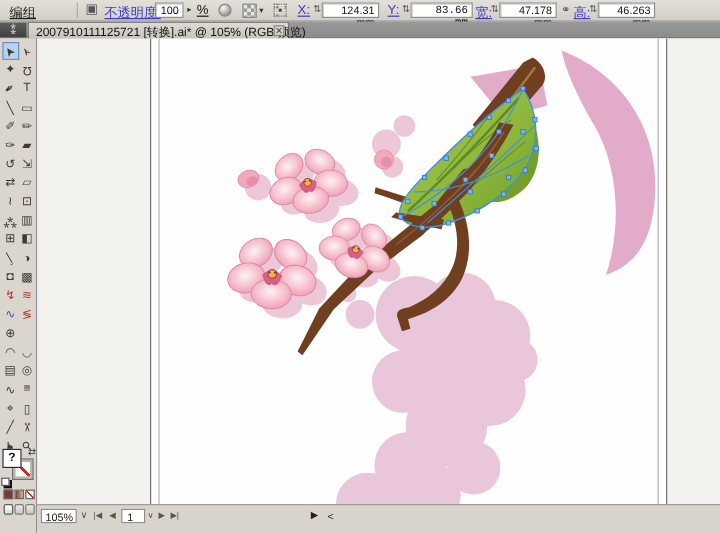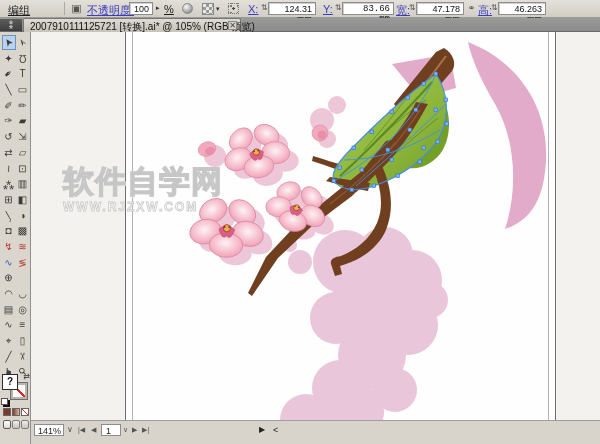--- a/index.html
+++ b/index.html
@@ -386,28 +386,24 @@
         <rect x="408" y="128" width="3.6" height="3.6"></rect>
       <rect x="386" y="148" width="3.6" height="3.6"></rect>
         <rect x="360" y="168" width="3.6" height="3.6"></rect>
       <rect x="414" y="108" width="3.6" height="3.6"></rect>
         <rect x="422" y="146" width="3.6" height="3.6"></rect>
       <rect x="390" y="158" width="3.6" height="3.6"></rect>
         <rect x="434" y="108" width="3.6" height="3.6"></rect>
     </g>
   </svg>
 
-  <div class="wm">
-    <div class="wm-title">软件自学网</div>
-    <div class="wm-url">WWW.RJZXW.COM</div>
-  </div>
 </div>
 
 <div class="sbar">
-  <span class="zbox">141%</span>
+  <span class="zbox">105%</span>
   <span class="g" style="left:36px;">∨</span>
   <span class="g" style="left:47px; top:5px; font-size:7px;">|◀</span>
   <span class="g" style="left:60px; top:5px; font-size:7px;">◀</span>
   <span class="pbox" style="left:70px; width:20px;">1</span>
   <span class="g" style="left:92px; top:5px; font-size:7px;">∨</span>
   <span class="g" style="left:101px; top:5px; font-size:7px;">▶</span>
   <span class="g" style="left:111px; top:5px; font-size:7px;">▶|</span>
   <span class="g" style="left:228px; font-size:8px; color:#222;">▶</span>
   <span class="g" style="left:242px; font-size:9px; color:#222;">&lt;</span>
 </div>

